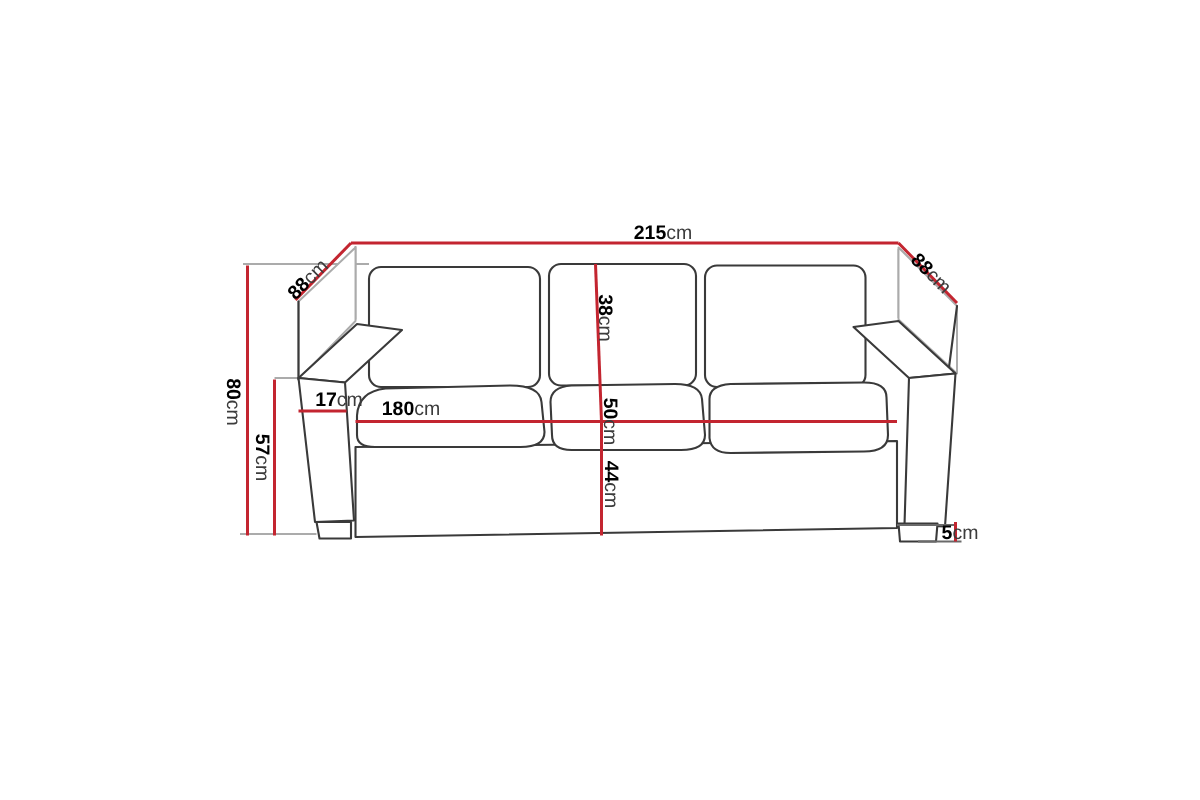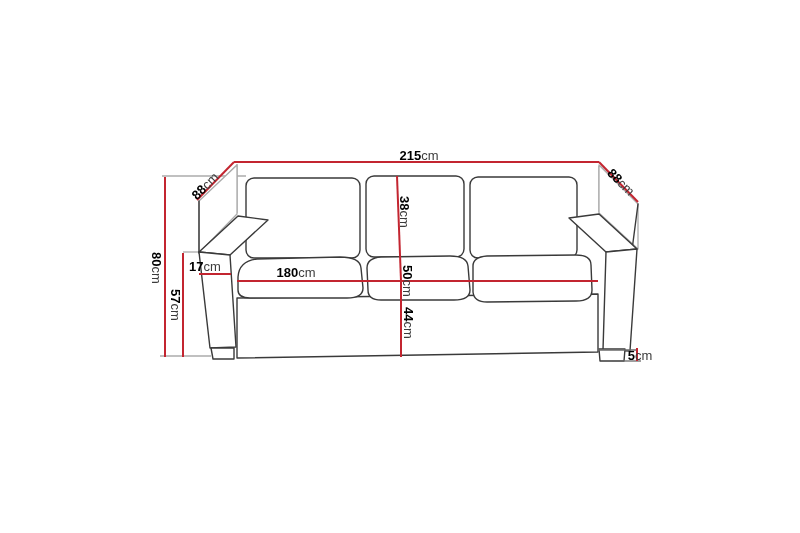--- a/index.html
+++ b/index.html
@@ -94,33 +94,33 @@
       <line class="red" x1="165" y1="177" x2="165" y2="357"></line>
       <line class="red" x1="183" y1="253" x2="183" y2="357"></line>
       <line class="red" x1="199" y1="274" x2="231" y2="274"></line>
       <line class="red" x1="237" y1="281" x2="598" y2="281"></line>
       <line class="red" x1="397" y1="176" x2="401" y2="281"></line>
       <line class="red" x1="401" y1="281" x2="401" y2="357"></line>
       <line class="red" x1="637" y1="348" x2="637" y2="361"></line>
     </g>
   </svg>
 
-  <div class="dim-label" style="left:419px;top:155px;"><span>215</span><span class="unit">cm</span></div>
+  <div class="dim-label" style="left:442px;top:155px;"><span>215</span><span class="unit">cm</span></div>
 
   <div class="dim-label rotM45" style="left:205px;top:186px;"><span>88</span><span class="unit">cm</span></div>
 
   <div class="dim-label rotP45" style="left:621px;top:182px;"><span>88</span><span class="unit">cm</span></div>
 
   <div class="dim-label rot90" style="left:156px;top:268px;"><span>80</span><span class="unit">cm</span></div>
 
   <div class="dim-label rot90" style="left:175px;top:305px;"><span>57</span><span class="unit">cm</span></div>
 
-  <div class="dim-label" style="left:205px;top:266px;"><span>17</span><span class="unit">cm</span></div>
+  <div class="dim-label" style="left:226px;top:266px;"><span>17</span><span class="unit">cm</span></div>
 
-  <div class="dim-label" style="left:296px;top:272px;"><span>180</span><span class="unit">cm</span></div>
+  <div class="dim-label" style="left:274px;top:272px;"><span>180</span><span class="unit">cm</span></div>
 
   <div class="dim-label rot90" style="left:404px;top:212px;"><span>38</span><span class="unit">cm</span></div>
 
   <div class="dim-label rot90" style="left:407px;top:281px;"><span>50</span><span class="unit">cm</span></div>
 
   <div class="dim-label rot90" style="left:408px;top:323px;"><span>44</span><span class="unit">cm</span></div>
 
   <div class="dim-label" style="left:640px;top:355px;"><span>5</span><span class="unit">cm</span></div>
 
 </div>

